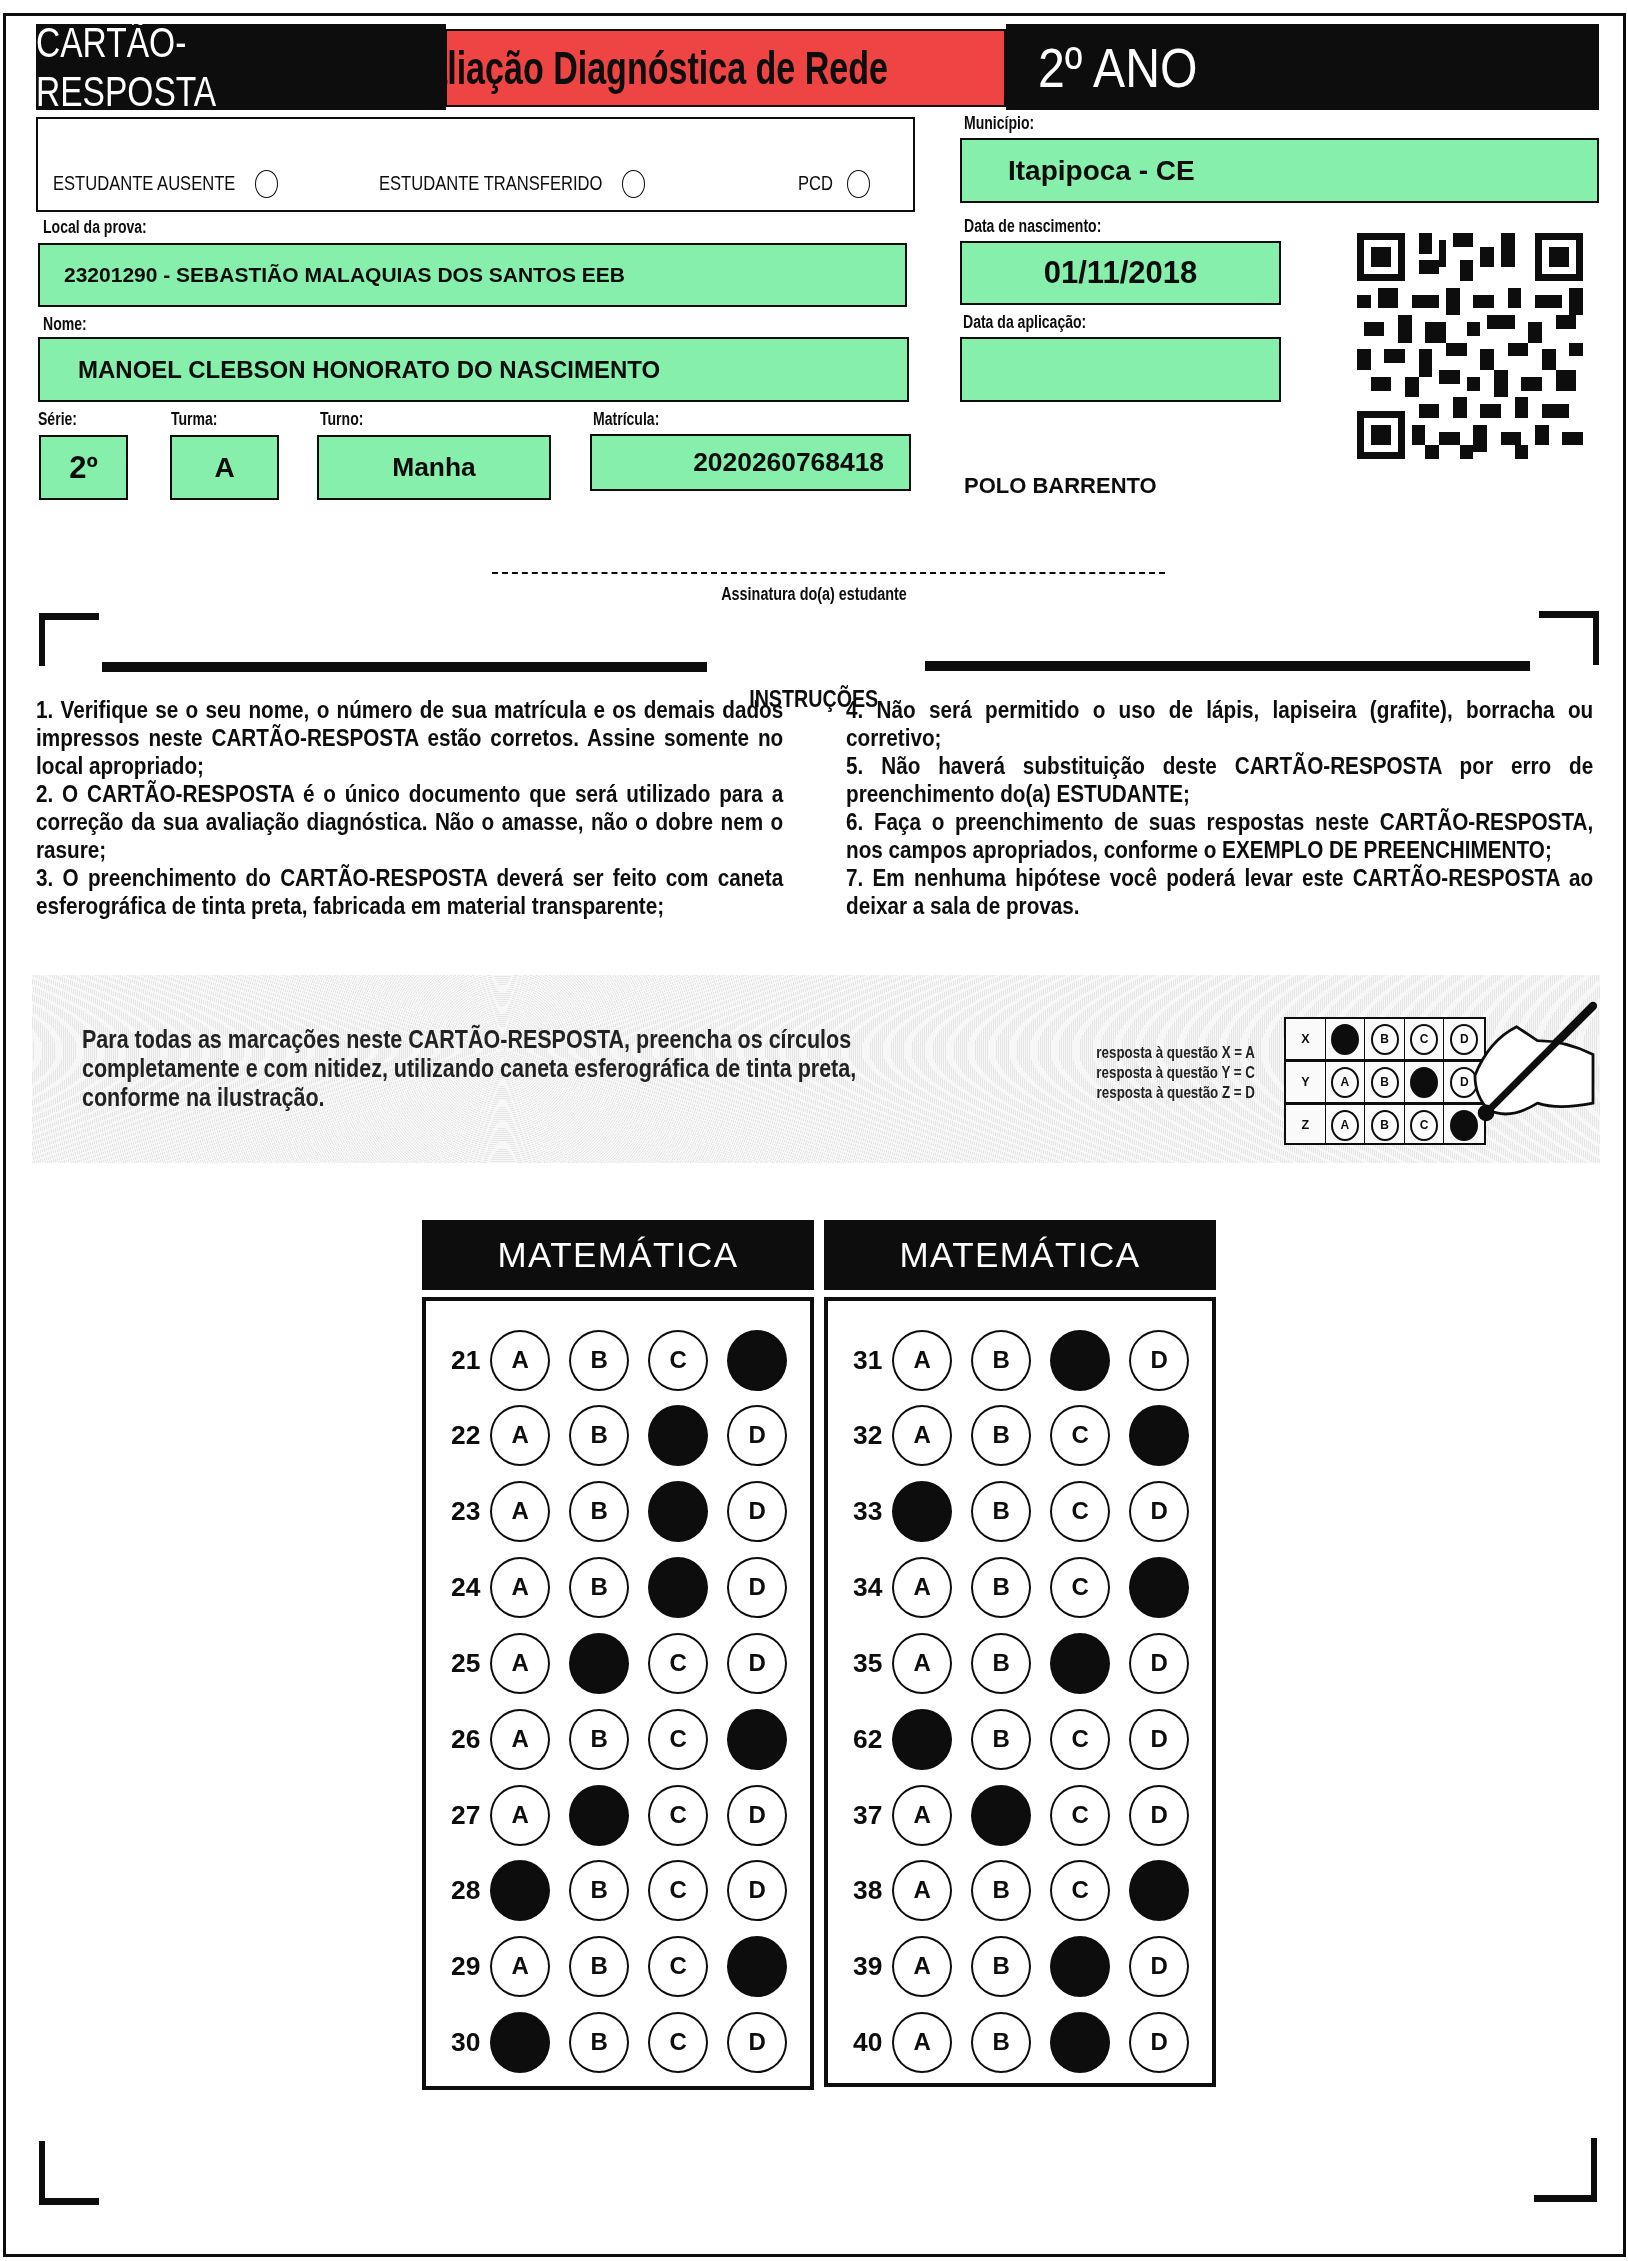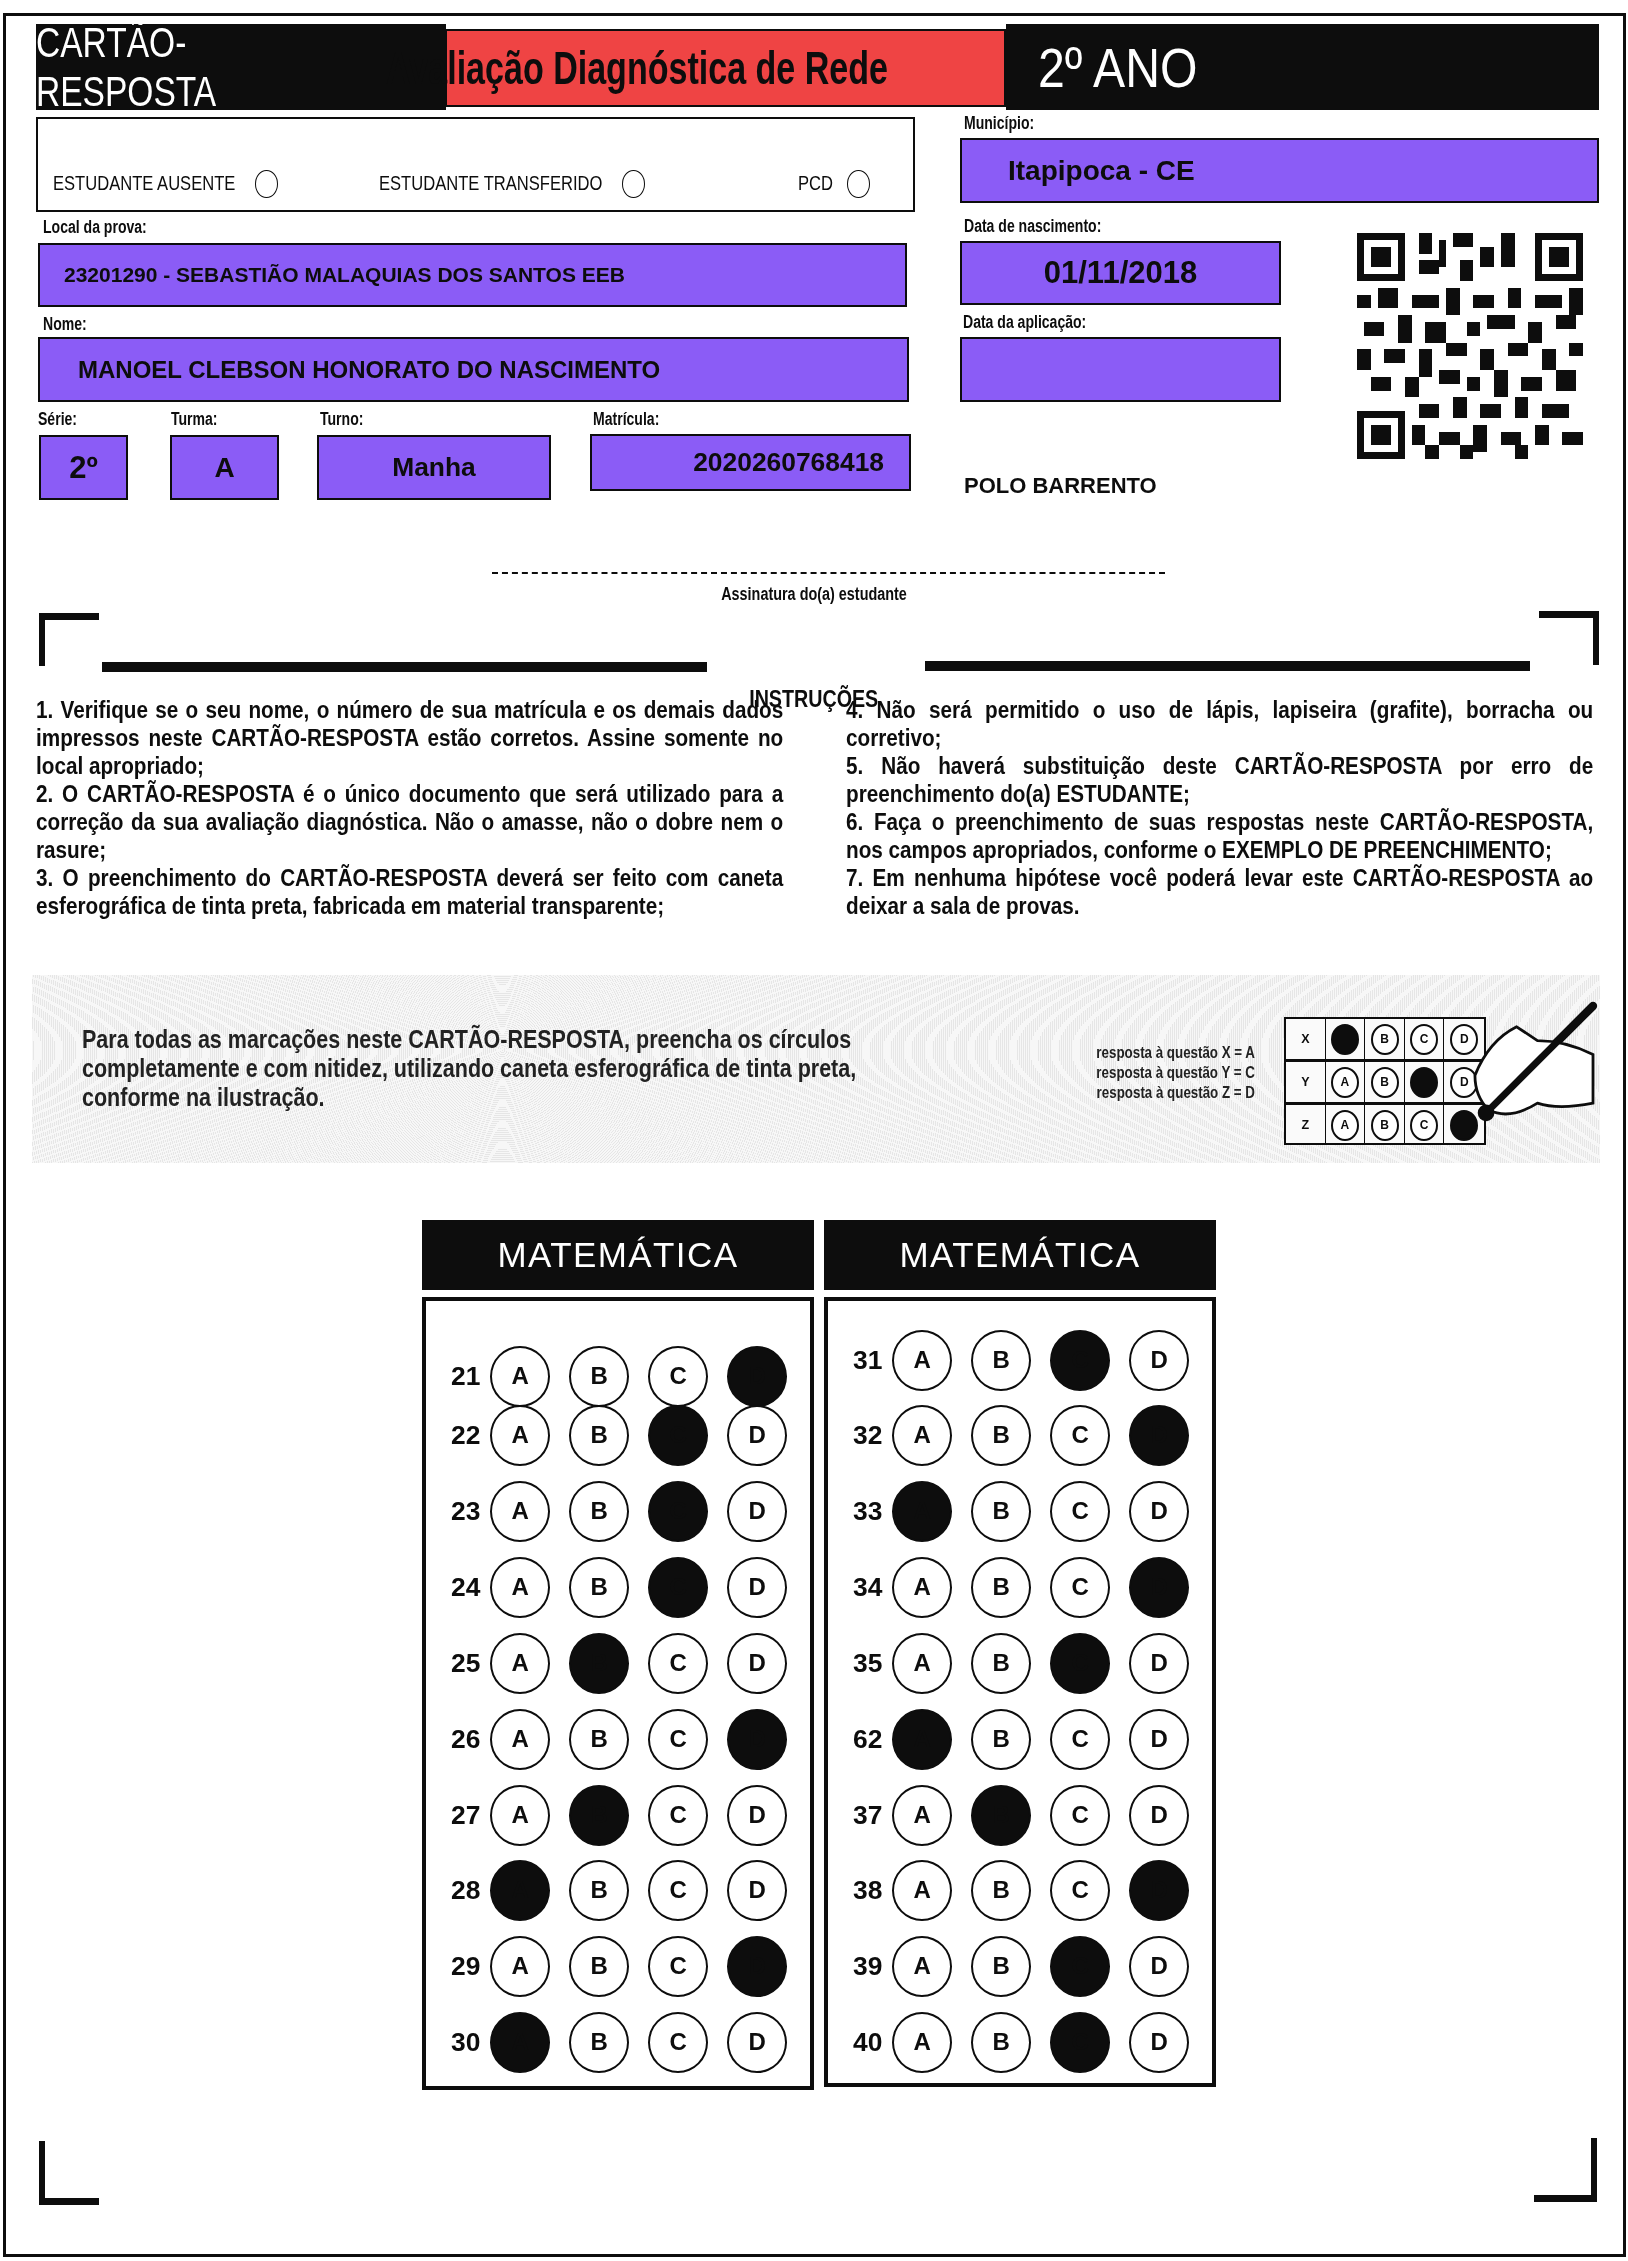--- a/index.html
+++ b/index.html
@@ -19,21 +19,21 @@
   
   .apl-box { left:36px; top:117px; width:879px; height:95px; border:2.8px solid #0d0d0d; }
   .apl-head { position:absolute; left:0; top:0; right:0; height:39px; background:#0d0d0d; color:#7a7a7a; font-size:14px; letter-spacing:1.4px; display:flex; align-items:center; justify-content:center; }
   .apl-row { position:absolute; left:0; right:0; top:39px; bottom:0; display:flex; align-items:center; font-size:19.5px; }
   .apl-item { position:absolute; display:flex; align-items:center; gap:12.5px; }
   .apl-item span.t { transform:scaleX(0.85); transform-origin:left center; white-space:nowrap; }
   .ring { width:21px; height:26.4px; border:1.4px solid #0d0d0d; border-radius:50%; display:inline-block; background:#fff; }
   
   .lbl { font-size:18px; font-weight:bold; white-space:nowrap; }
   .lbl span { display:inline-block; transform:scaleX(0.78); transform-origin:left center; }
-  .fbox { border:2.8px solid #0d0d0d; background:#8b5cf6; display:flex; align-items:center; font-weight:bold; }
+  .fbox { border:2.8px solid #0d0d0d; background:#86efac; display:flex; align-items:center; font-weight:bold; }
   .val { white-space:nowrap; }
   
   .qr { left:1355px; top:233px; width:230px; height:226px; }
   
   .sig-line { left:492px; top:572px; width:673px; border-top:2.1px dashed #0d0d0d; }
   .sig-label { left:0; width:1629px; top:584px; text-align:center; font-size:18px; font-weight:bold; }
   .sig-label span { display:inline-block; transform:scaleX(0.8); }
   
   .corner { background:#0d0d0d; }
   
@@ -311,21 +311,21 @@
 </svg>
 
 <div class="abs subj-hdr" style="left:422px; top:1220px; width:392px;">
   <span>MATEMÁTICA</span>
 </div>
 <div class="abs subj-hdr" style="left:824px; top:1220px; width:392px;">
   <span>MATEMÁTICA</span>
 </div>
 
 <div class="abs grid-box" id="grid0" style="left:422px; top:1297px; width:392px; height:793px;">
-    <div class="q-row" style="top: 40px;">
+    <div class="q-row" style="top: 24px;">
       <div class="q-num">21</div>
       <div class="bub" style="margin-left: 4.2px;">A</div>
       <div class="bub">B</div>
       <div class="bub">C</div>
       <div class="bub filled">D</div>
     </div>
     <div class="q-row" style="top: 99px;">
       <div class="q-num">22</div>
       <div class="bub" style="margin-left: 4.2px;">A</div>
       <div class="bub">B</div>

